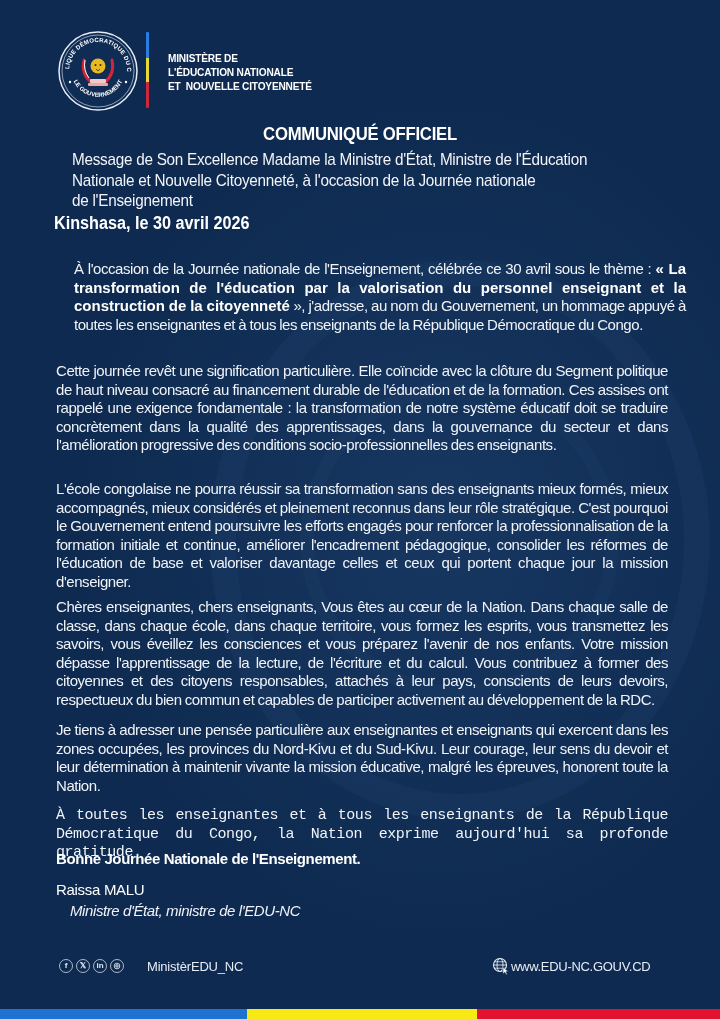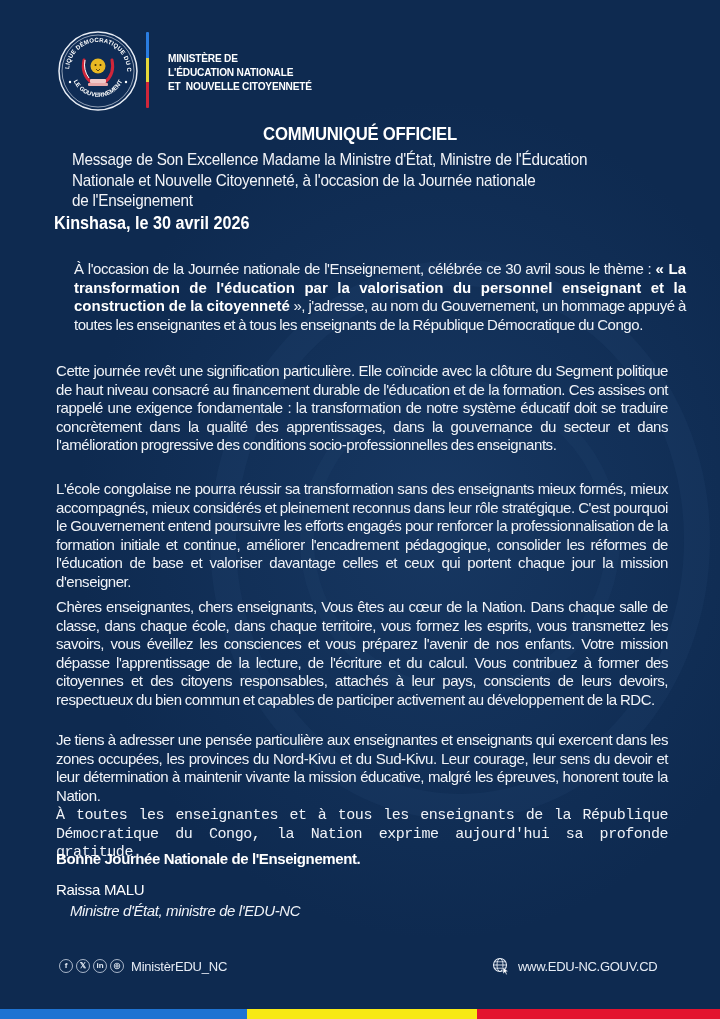--- a/index.html
+++ b/index.html
@@ -96,25 +96,25 @@
     display: flex; align-items: center; gap: 3px;
   }
   .soc-icon {
     width: 14px; height: 14px; border-radius: 50%;
     border: 1px solid rgba(220,228,240,0.75);
     color: #e6ecf5; font-size: 8px; font-weight: bold;
     display: flex; align-items: center; justify-content: center;
     line-height: 1;
   }
   .handle {
-    margin-left: 4px; font-size: 13px; color: #e6ecf5; letter-spacing: -0.2px;
+    margin-left: 20px; font-size: 13px; color: #e6ecf5; letter-spacing: -0.2px;
   }
   .website {
     position: absolute; left: 492px; top: 957px; height: 18px;
-    display: flex; align-items: center; gap: 8px;
+    display: flex; align-items: center; gap: 1px;
   }
   .globe { width: 18px; height: 18px; }
   .url { font-size: 13px; color: #e6ecf5; letter-spacing: -0.3px; }
 
   .tricolor-h {
     position: absolute; left: 0; top: 1009px; width: 720px; height: 10px; display: flex;
   }
   .tricolor-h .blue { width: 247px; background: #1e73d2; }
   .tricolor-h .yellow { width: 230px; background: #f7e914; }
   .tricolor-h .red { flex: 1; background: #e3132f; }
@@ -174,21 +174,21 @@
 <div class="date">Kinshasa, le 30 avril 2026</div>
 
 <div class="body">
   <div class="para" style="top:0px;margin-left:18px;">
     <span>À l'occasion de la Journée nationale de l'Enseignement, célébrée ce 30 avril sous le thème :</span>
     <b>« La transformation de l'éducation par la valorisation du personnel enseignant et la construction de la citoyenneté</b><span> », j'adresse, au nom du Gouvernement, un hommage appuyé à toutes les enseignantes et à tous les enseignants de la République Démocratique du Congo.</span>
   </div>
   <div class="para" style="top:102px;">Cette journée revêt une signification particulière. Elle coïncide avec la clôture du Segment politique de haut niveau consacré au financement durable de l'éducation et de la formation. Ces assises ont rappelé une exigence fondamentale : la transformation de notre système éducatif doit se traduire concrètement dans la qualité des apprentissages, dans la gouvernance du secteur et dans l'amélioration progressive des conditions socio-professionnelles des enseignants.</div>
   <div class="para" style="top:220px;">L'école congolaise ne pourra réussir sa transformation sans des enseignants mieux formés, mieux accompagnés, mieux considérés et pleinement reconnus dans leur rôle stratégique. C'est pourquoi le Gouvernement entend poursuivre les efforts engagés pour renforcer la professionnalisation de la formation initiale et continue, améliorer l'encadrement pédagogique, consolider les réformes de l'éducation de base et valoriser davantage celles et ceux qui portent chaque jour la mission d'enseigner.</div>
   <div class="para" style="top:338px;">Chères enseignantes, chers enseignants, Vous êtes au cœur de la Nation. Dans chaque salle de classe, dans chaque école, dans chaque territoire, vous formez les esprits, vous transmettez les savoirs, vous éveillez les consciences et vous préparez l'avenir de nos enfants. Votre mission dépasse l'apprentissage de la lecture, de l'écriture et du calcul. Vous contribuez à former des citoyennes et des citoyens responsables, attachés à leur pays, conscients de leurs devoirs, respectueux du bien commun et capables de participer activement au développement de la RDC.</div>
-  <div class="para" style="top:471px;">Je tiens à adresser une pensée particulière aux enseignantes et enseignants qui exercent dans les zones occupées, les provinces du Nord-Kivu et du Sud-Kivu. Leur courage, leur sens du devoir et leur détermination à maintenir vivante la mission éducative, malgré les épreuves, honorent toute la Nation.</div>
+  <div class="para" style="top:461px;">Je tiens à adresser une pensée particulière aux enseignantes et enseignants qui exercent dans les zones occupées, les provinces du Nord-Kivu et du Sud-Kivu. Leur courage, leur sens du devoir et leur détermination à maintenir vivante la mission éducative, malgré les épreuves, honorent toute la Nation.</div>
   <div class="para" style="top:547px;font-family:Liberation Mono, monospace;">À toutes les enseignantes et à tous les enseignants de la République Démocratique du Congo, la Nation exprime aujourd'hui sa profonde gratitude.</div>
   <div class="closing" style="top:590px;">Bonne Journée Nationale de l'Enseignement.</div>
   <div class="sig-name" style="top:621px;">Raissa MALU</div>
   <div class="sig-role" style="top:642px;">Ministre d'État, ministre de l'EDU-NC</div>
 </div>
 
 <div class="social">
   <span class="soc-icon">f</span>
   <span class="soc-icon">𝕏</span>
   <span class="soc-icon">in</span>

